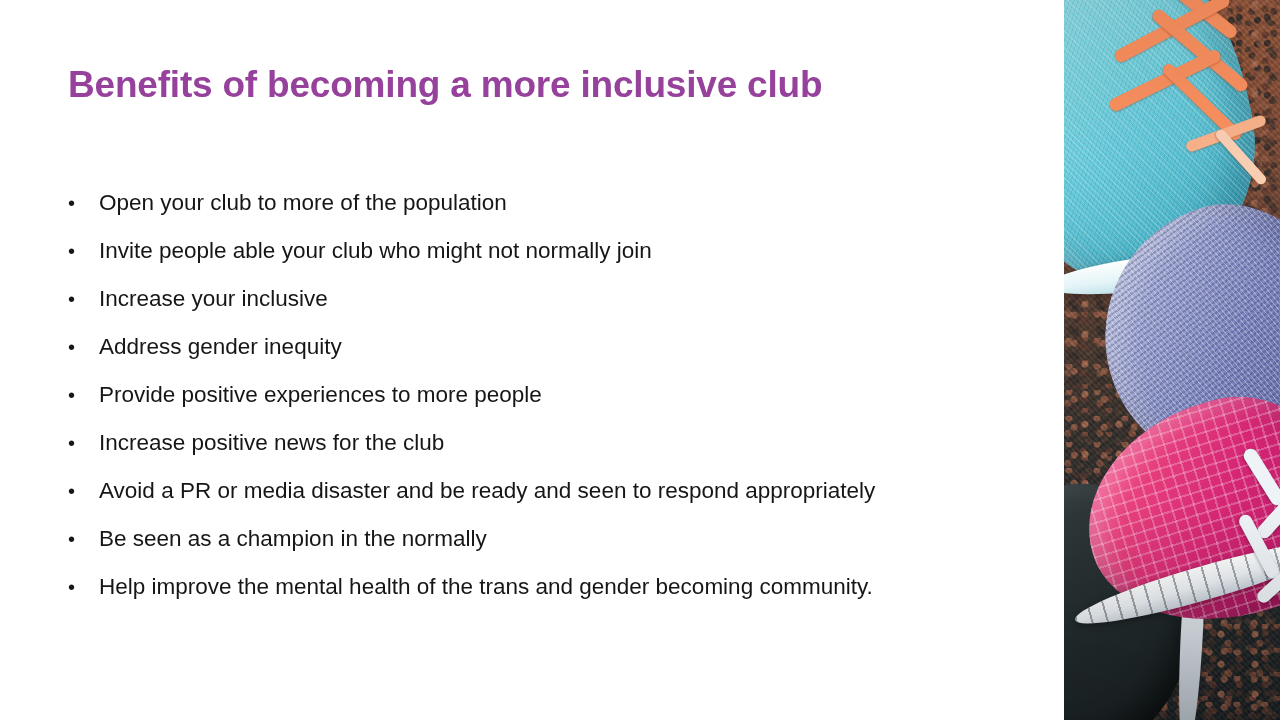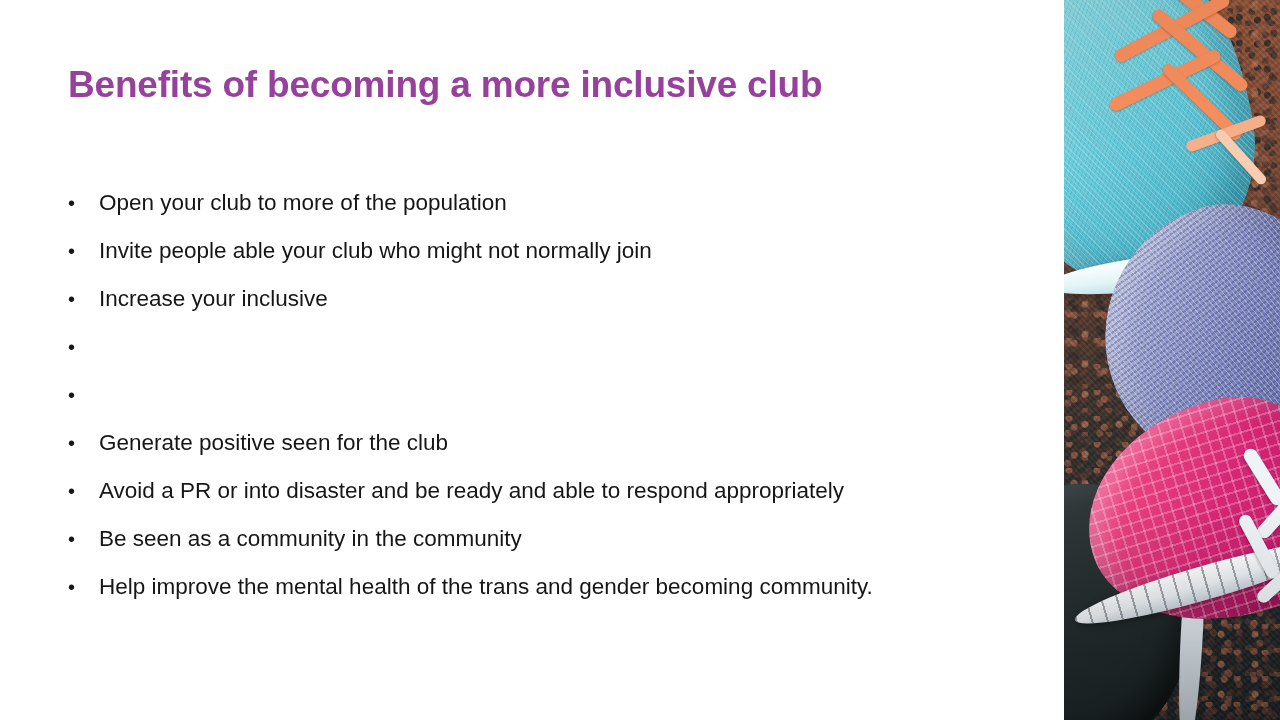--- a/index.html
+++ b/index.html
@@ -271,39 +271,41 @@
         <span class="bullet-text">Invite people able your club who might not normally join</span>
       </li>
 
       <li class="bullet-item">
         <span class="bullet-marker">•</span>
         <span class="bullet-text">Increase your inclusive</span>
       </li>
 
       <li class="bullet-item">
         <span class="bullet-marker">•</span>
-      </li>
-
-      <li class="bullet-item">
-        <span class="bullet-marker">•</span>
-      </li>
-
-      <li class="bullet-item">
-        <span class="bullet-marker">•</span>
-        <span class="bullet-text">Generate positive seen for the club</span>
-      </li>
-
-      <li class="bullet-item">
-        <span class="bullet-marker">•</span>
-        <span class="bullet-text">Avoid a PR or into disaster and be ready and able to respond appropriately</span>
-      </li>
-
-      <li class="bullet-item">
-        <span class="bullet-marker">•</span>
-        <span class="bullet-text">Be seen as a community in the community</span>
+        <span class="bullet-text">Address gender inequity</span>
+      </li>
+
+      <li class="bullet-item">
+        <span class="bullet-marker">•</span>
+        <span class="bullet-text">Provide positive experiences to more people</span>
+      </li>
+
+      <li class="bullet-item">
+        <span class="bullet-marker">•</span>
+        <span class="bullet-text">Increase positive news for the club</span>
+      </li>
+
+      <li class="bullet-item">
+        <span class="bullet-marker">•</span>
+        <span class="bullet-text">Avoid a PR or media disaster and be ready and seen to respond appropriately</span>
+      </li>
+
+      <li class="bullet-item">
+        <span class="bullet-marker">•</span>
+        <span class="bullet-text">Be seen as a champion in the normally</span>
       </li>
 
       <li class="bullet-item">
         <span class="bullet-marker">•</span>
         <span class="bullet-text">Help improve the mental health of the trans and gender becoming community.</span>
       </li>
 
     </ul>
   </div>
 

